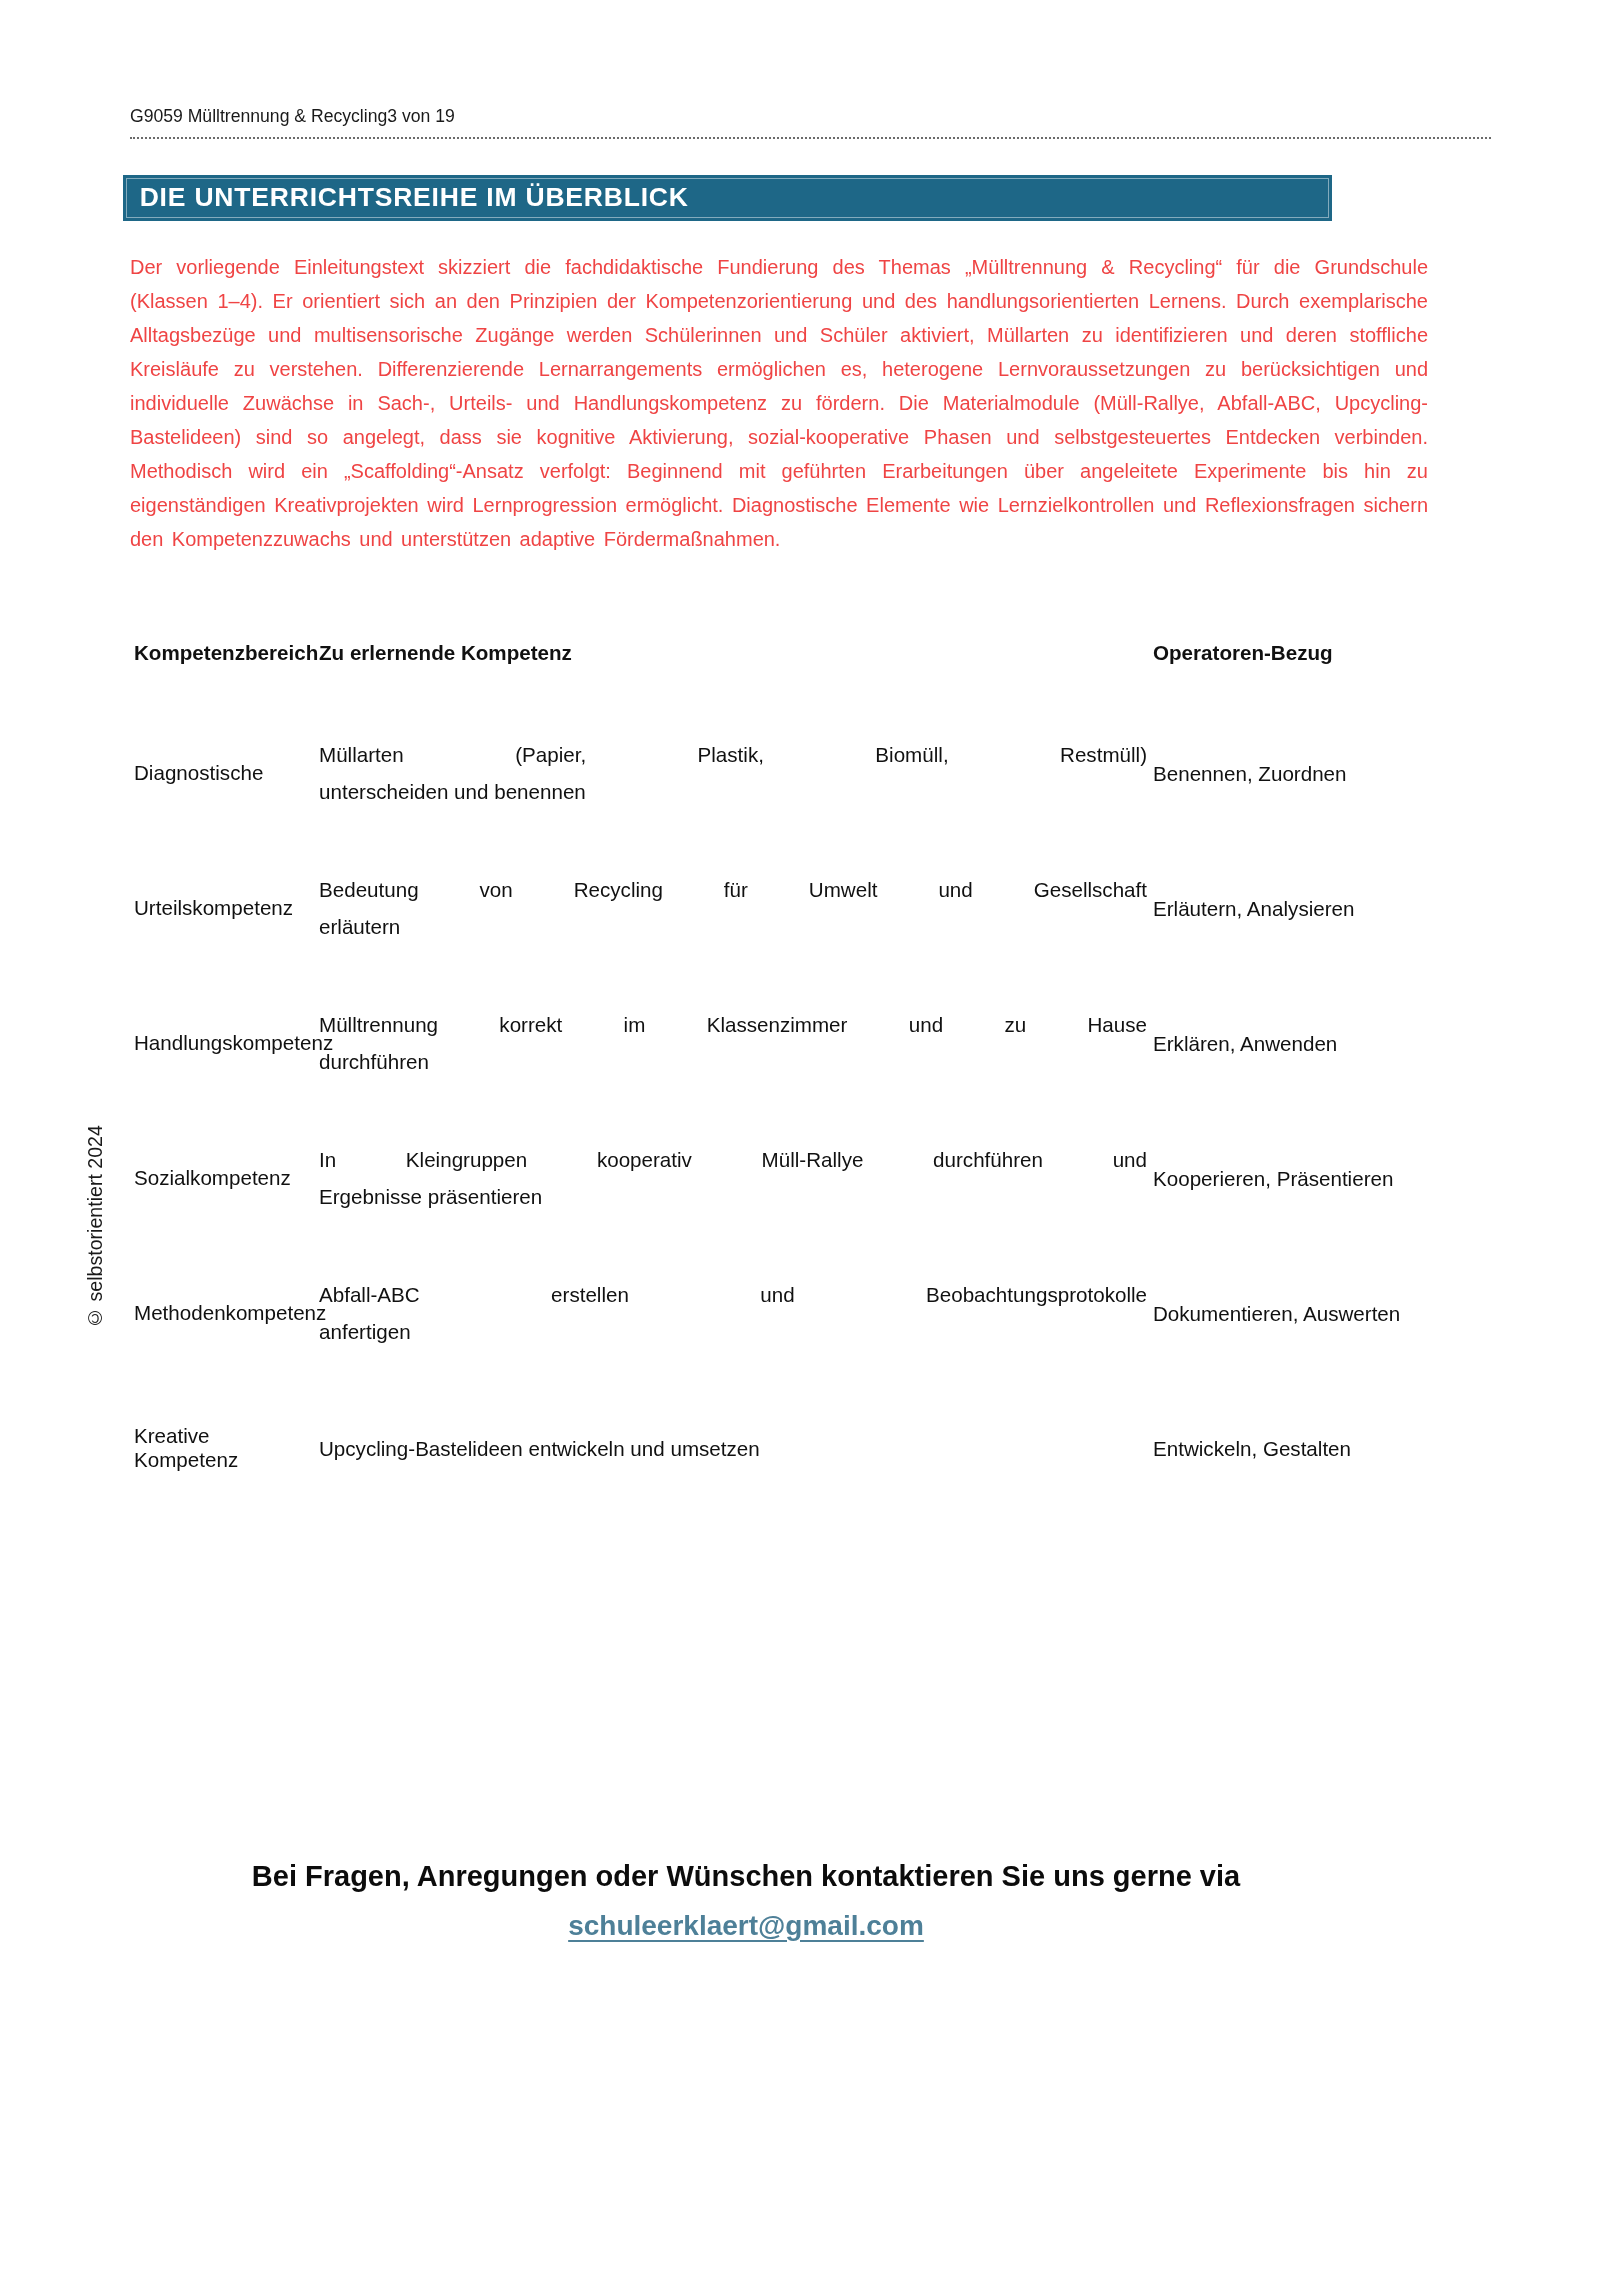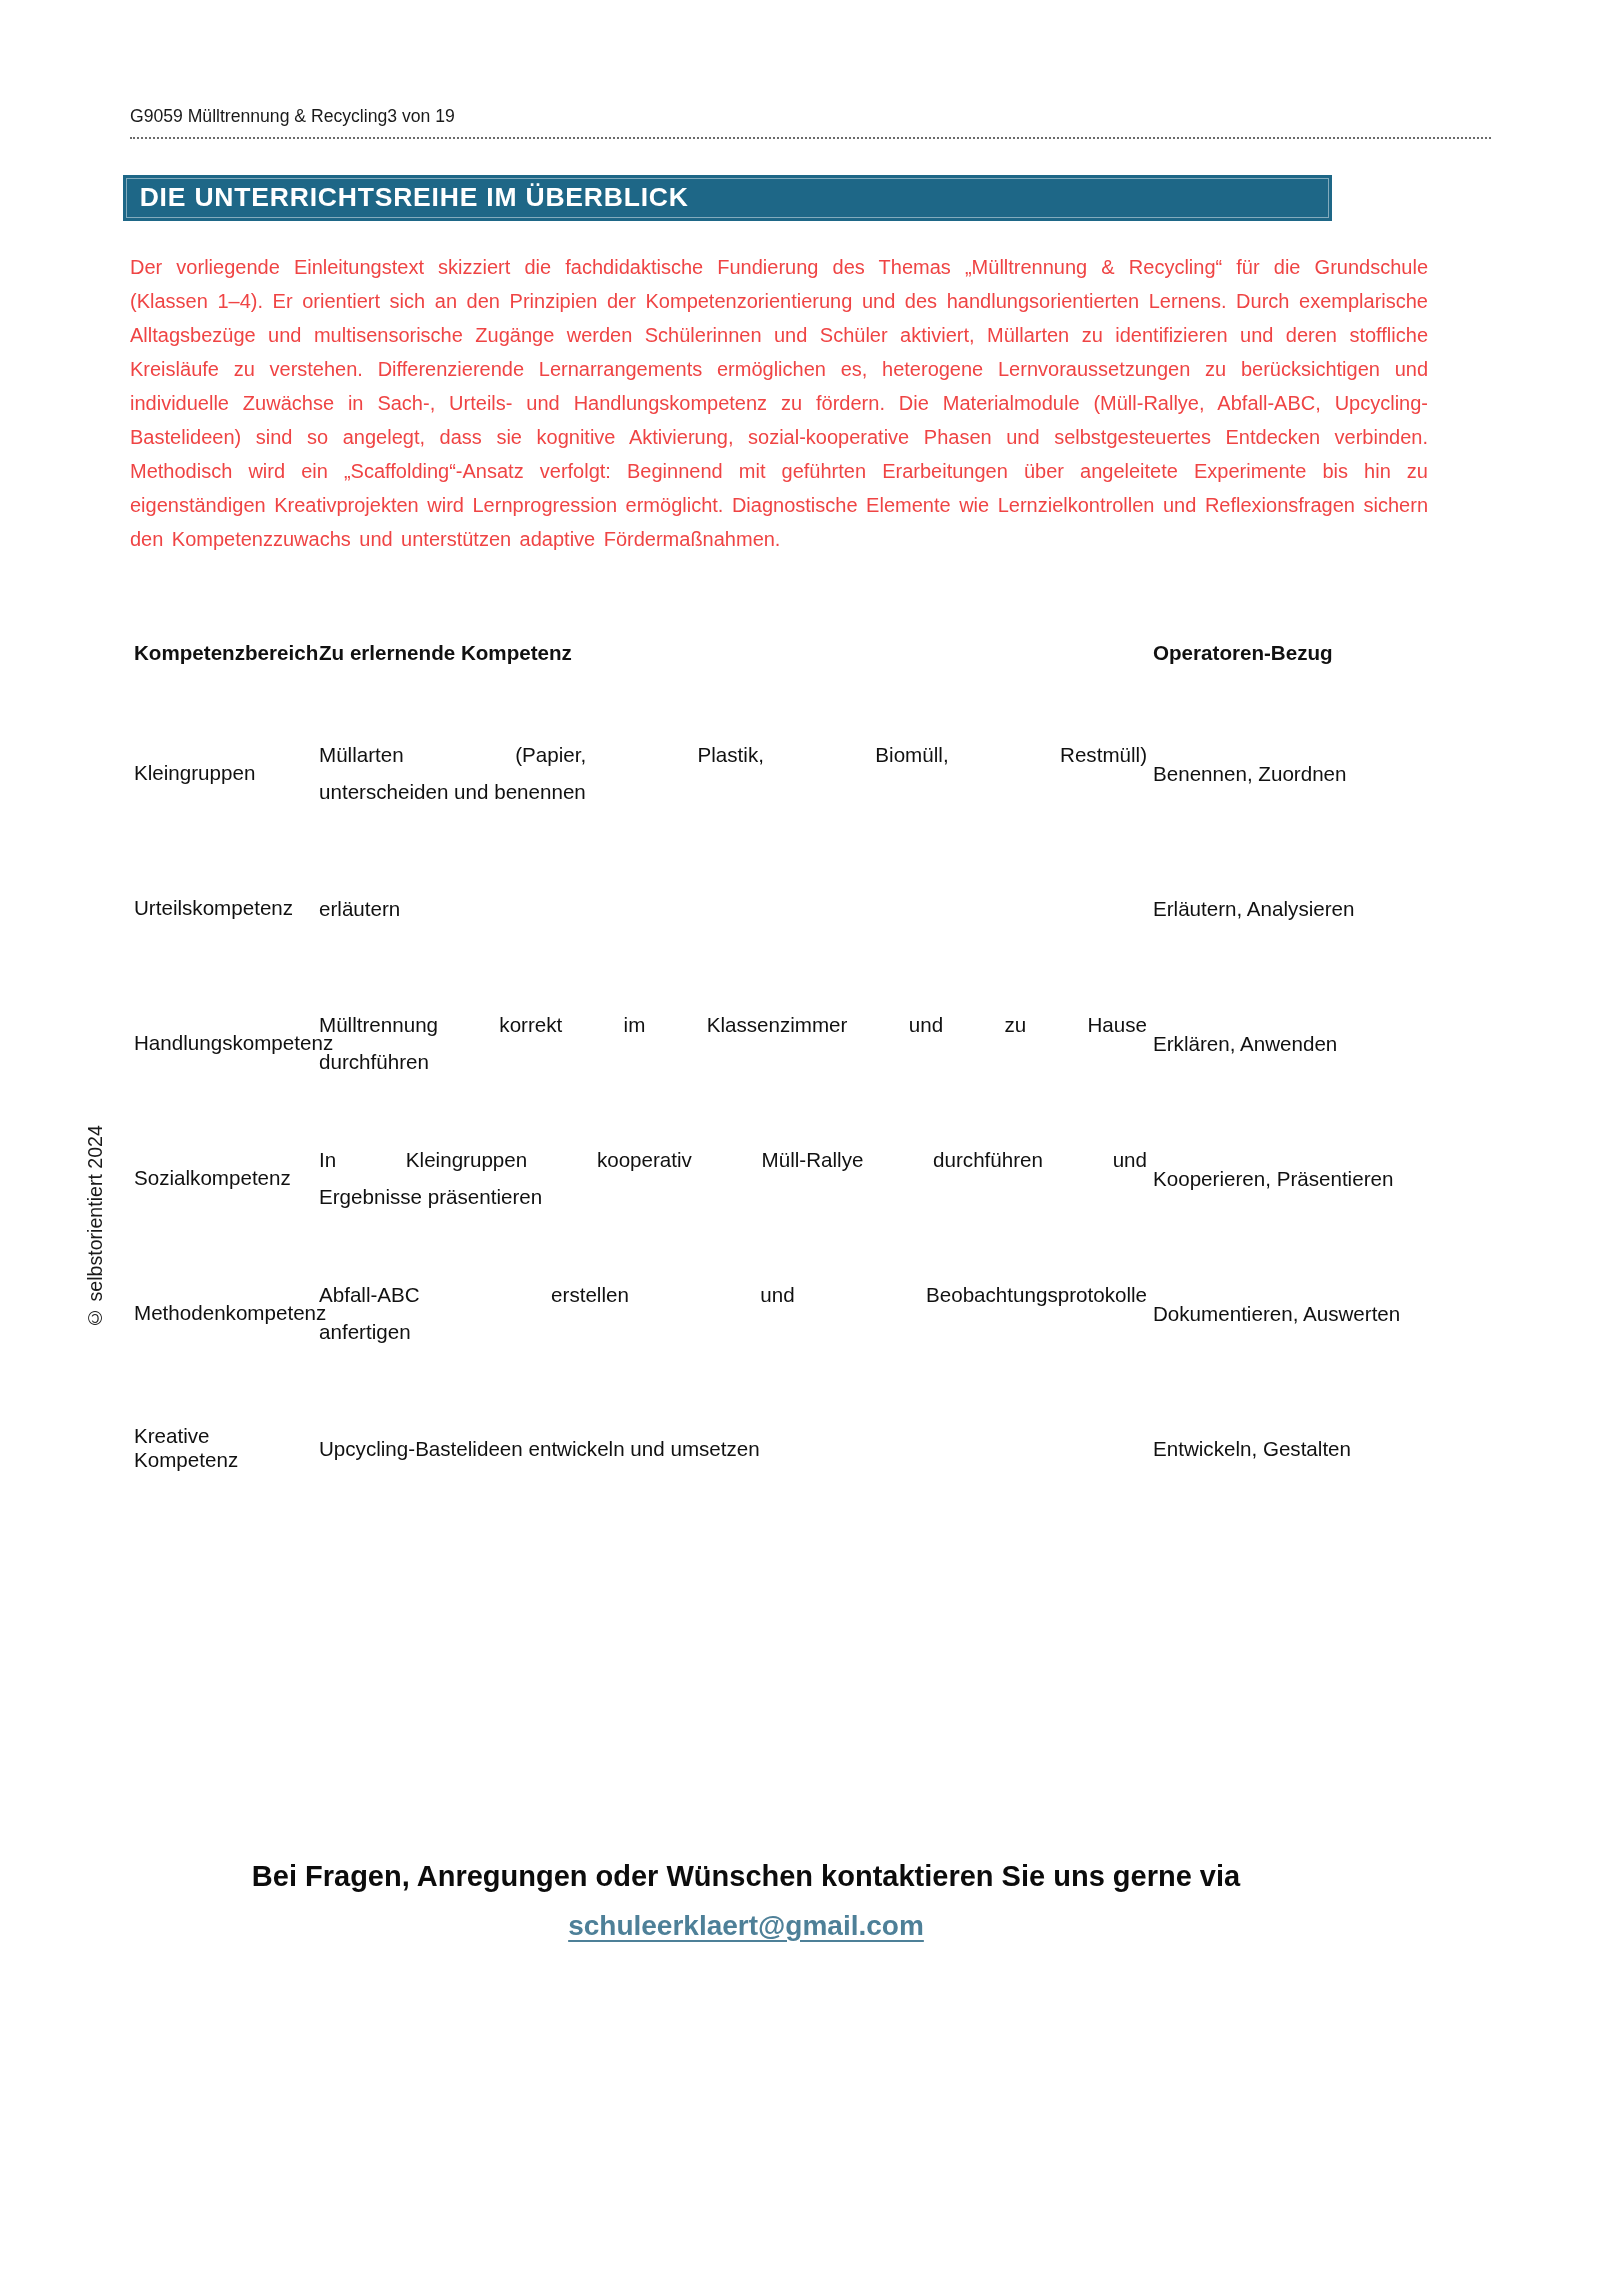--- a/index.html
+++ b/index.html
@@ -102,31 +102,32 @@
 <p class="intro">Der vorliegende Einleitungstext skizziert die fachdidaktische Fundierung des Themas „Mülltrennung &amp; Recycling“ für die Grundschule (Klassen 1–4). Er orientiert sich an den Prinzipien der Kompetenzorientierung und des handlungsorientierten Lernens. Durch exemplarische Alltagsbezüge und multisensorische Zugänge werden Schülerinnen und Schüler aktiviert, Müllarten zu identifizieren und deren stoffliche Kreisläufe zu verstehen. Differenzierende Lernarrangements ermöglichen es, heterogene Lernvoraussetzungen zu berücksichtigen und individuelle Zuwächse in Sach-, Urteils- und Handlungskompetenz zu fördern. Die Materialmodule (Müll-Rallye, Abfall-ABC, Upcycling-Bastelideen) sind so angelegt, dass sie kognitive Aktivierung, sozial-kooperative Phasen und selbstgesteuertes Entdecken verbinden. Methodisch wird ein „Scaffolding“-Ansatz verfolgt: Beginnend mit geführten Erarbeitungen über angeleitete Experimente bis hin zu eigenständigen Kreativprojekten wird Lernprogression ermöglicht. Diagnostische Elemente wie Lernzielkontrollen und Reflexionsfragen sichern den Kompetenzzuwachs und unterstützen adaptive Fördermaßnahmen.</p>
 
 <div class="ktable">
   <div class="trow thead">
     <div>Kompetenzbereich</div>
     <div>Zu erlernende Kompetenz</div>
     <div>Operatoren-Bezug</div>
   </div>
 
   <div class="trow">
-    <div class="cell-area">Kleingruppen</div>
+    <div class="cell-area">Diagnostische</div>
     <div class="cell-comp">
       <span class="jline">Müllarten (Papier, Plastik, Biomüll, Restmüll)</span>
       <span class="lline">unterscheiden und benennen</span>
     </div>
     <div class="cell-ops">Benennen, Zuordnen</div>
   </div>
 
   <div class="trow">
     <div class="cell-area">Urteilskompetenz</div>
     <div class="cell-comp">
+      <span class="jline">Bedeutung von Recycling für Umwelt und Gesellschaft</span>
       <span class="lline">erläutern</span>
     </div>
     <div class="cell-ops">Erläutern, Analysieren</div>
   </div>
 
   <div class="trow">
     <div class="cell-area">Handlungskompetenz</div>
     <div class="cell-comp">
       <span class="jline">Mülltrennung korrekt im Klassenzimmer und zu Hause</span>
       <span class="lline">durchführen</span>

